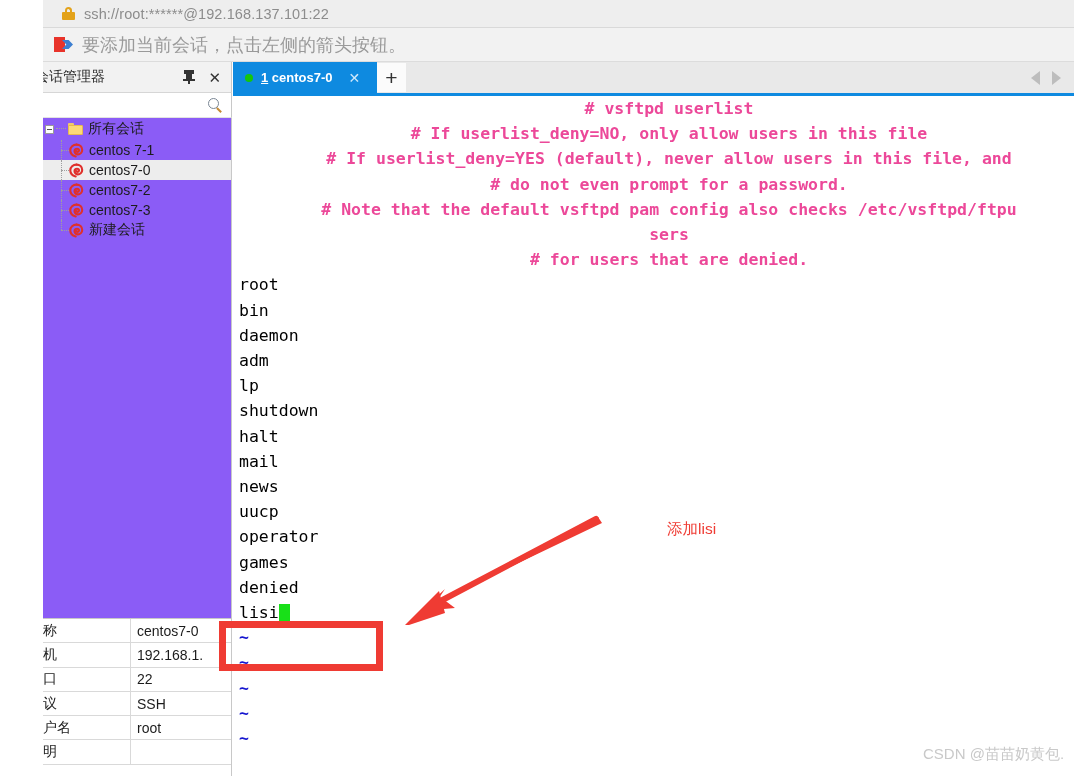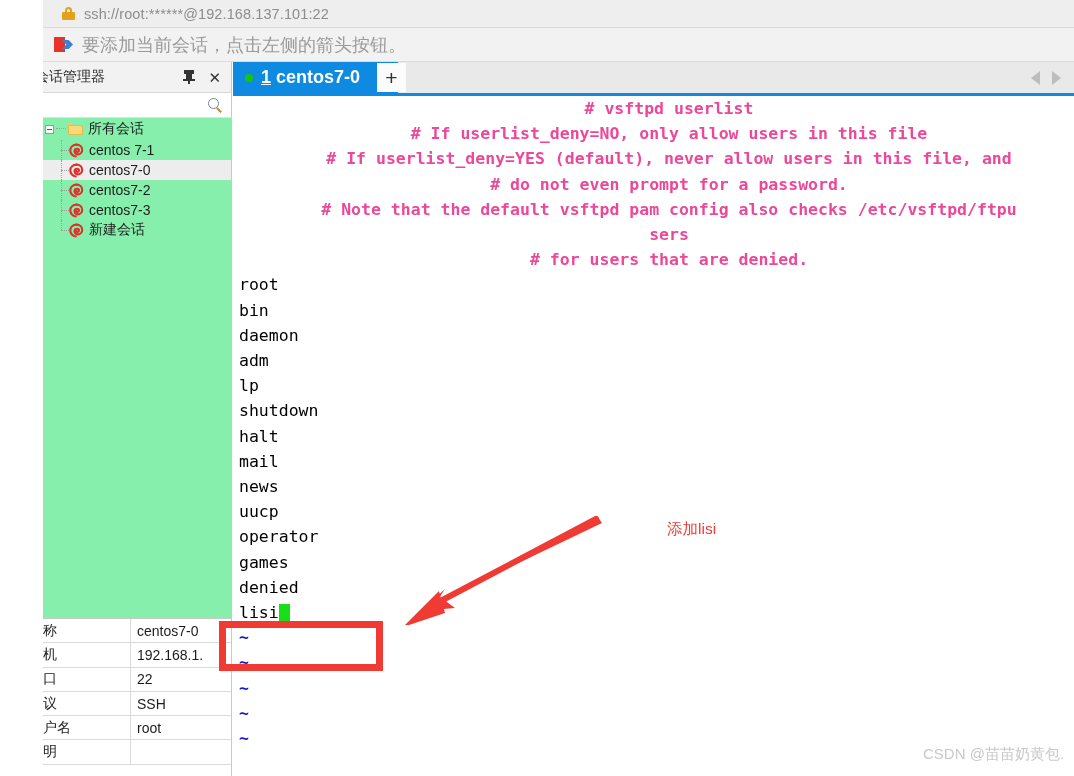--- a/index.html
+++ b/index.html
@@ -38,21 +38,21 @@
   .tabbar{
     position:absolute;left:190px;top:62px;width:872px;height:31px;
     background:#e9e9e9;
   }
   .tab{
     position:absolute;left:0;top:0;height:31px;
     background:#0e8ae0;display:flex;align-items:center;padding:0 0 0 12px;box-sizing:border-box;
     min-width:144px;
   }
   .tab .dot{width:8px;height:8px;border-radius:50%;background:#16c60c;margin-right:8px;flex:none;}
-  .tab .tlabel{font-size:18px;font-weight:bold;color:#ffffff;white-space:nowrap;}
+  .tab .tlabel{font-size:13px;font-weight:bold;color:#ffffff;white-space:nowrap;}
   .tab .tlabel .num{text-decoration:underline;}
   .tab .tclose{font-size:14px;color:#cfe8fb;margin:0 10px 0 16px;line-height:1;}
   .newtab{
     position:absolute;left:144px;top:1px;width:29px;height:29px;background:#fbfbfb;
     display:flex;align-items:center;justify-content:center;
     font-size:21px;color:#333;line-height:1;
   }
   .tabbar-right{position:absolute;right:0;top:0;height:31px;display:flex;align-items:center;}
   .arw{width:0;height:0;margin:0 6px;}
   .arw.left{border-top:7px solid transparent;border-bottom:7px solid transparent;border-right:9px solid #bdbdbd;}
@@ -78,21 +78,21 @@
   .sm-search{
     position:absolute;left:0;top:93px;width:189px;height:25px;background:#ffffff;
     border-right:1px solid #c8c8c8;border-bottom:1px solid #e2e2e2;box-sizing:border-box;
     display:flex;align-items:center;justify-content:flex-end;
   }
   .mag{position:relative;width:14px;height:14px;margin-right:9px;flex:none;}
   .mag .ring{position:absolute;left:0;top:0;width:11px;height:11px;border:1.6px solid #7a8694;border-radius:50%;box-sizing:border-box;}
   .mag .hdl{position:absolute;left:9px;top:9px;width:6px;height:1.8px;background:#c48a33;transform:rotate(45deg);transform-origin:left center;}
 
   .sm-tree{
-    position:absolute;left:0;top:118px;width:189px;height:500px;background:#86efac;
+    position:absolute;left:0;top:118px;width:189px;height:500px;background:#8b5cf6;
     border-right:1px solid #c8c8c8;box-sizing:border-box;overflow:hidden;
   }
   .tree-root{display:flex;align-items:center;height:22px;padding-left:2px;position:relative;}
   .expander{width:9px;height:9px;border:1px solid #9a9a9a;background:#fff;position:relative;flex:none;box-sizing:border-box;margin-right:2px;}
   .expander:before{content:"";position:absolute;left:1px;top:3px;width:5px;height:1px;background:#555;}
   .dots{width:10px;height:1px;border-top:1px dotted #9f9f9f;flex:none;margin-right:2px;}
   .folder{width:15px;height:12px;position:relative;flex:none;margin-right:5px;}
   .folder .tabf{position:absolute;left:0;top:0;width:6px;height:3px;background:#f0c96a;border-radius:1px 1px 0 0;}
   .folder .bodyf{position:absolute;left:0;top:2px;width:15px;height:10px;background:#fcd977;border:1px solid #e6b94f;box-sizing:border-box;border-radius:0 1px 1px 1px;}
   .tree-label{font-size:14px;color:#1c1c1c;white-space:nowrap;}

